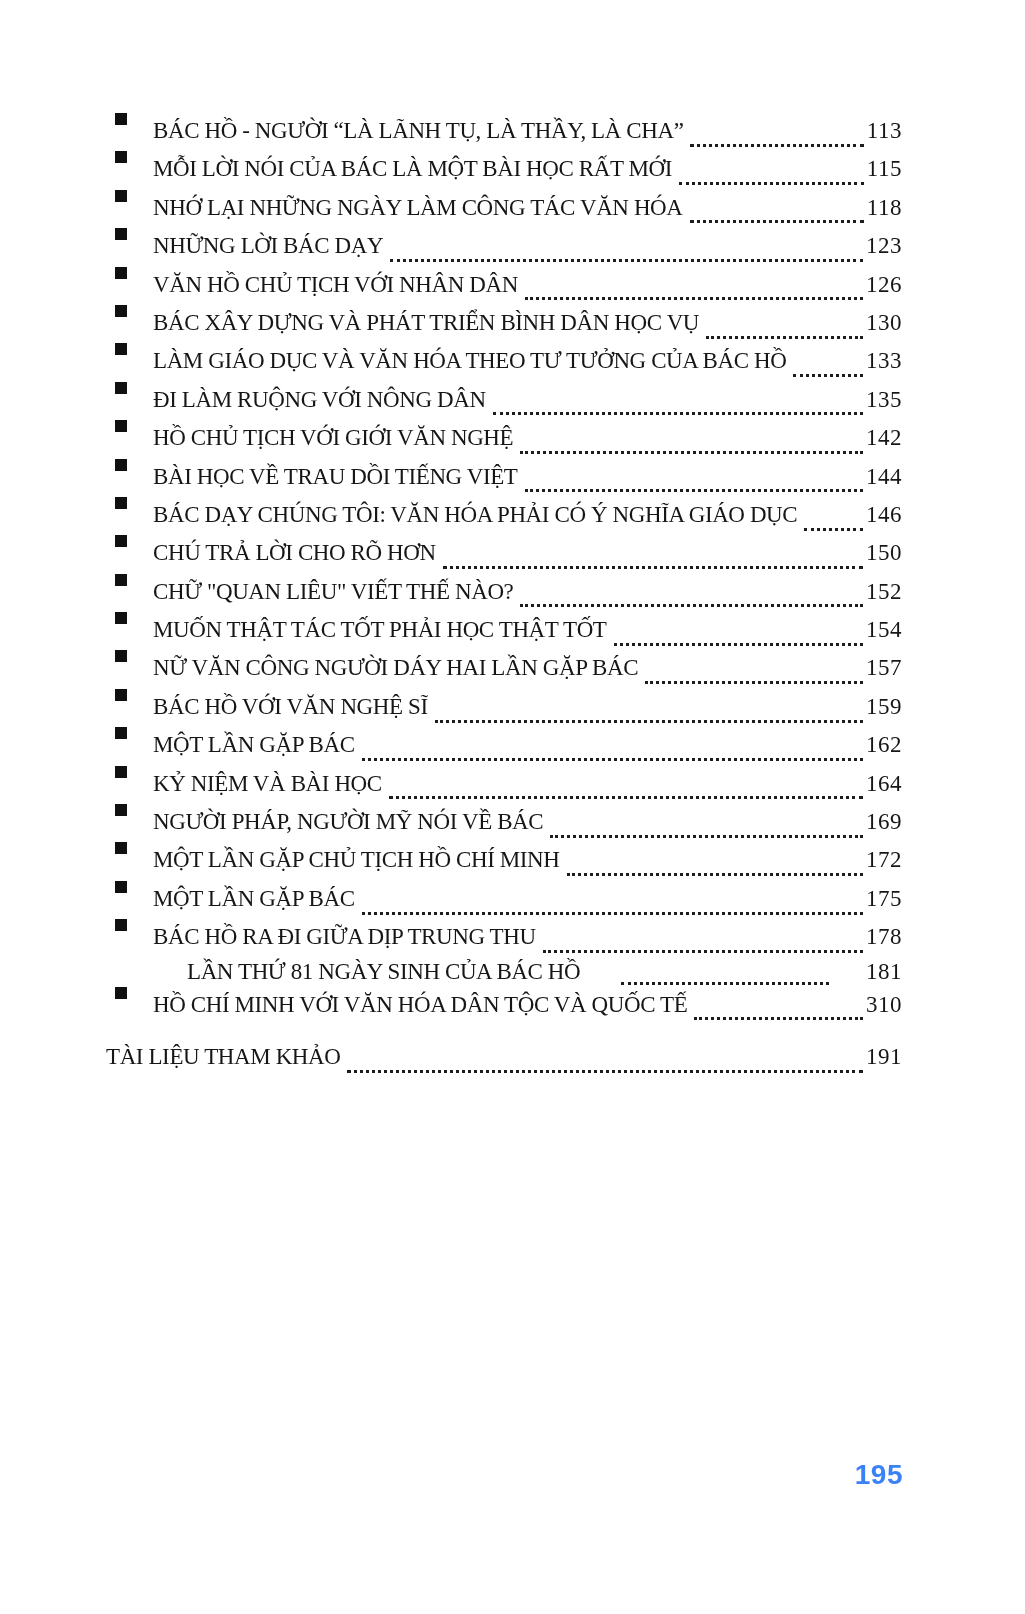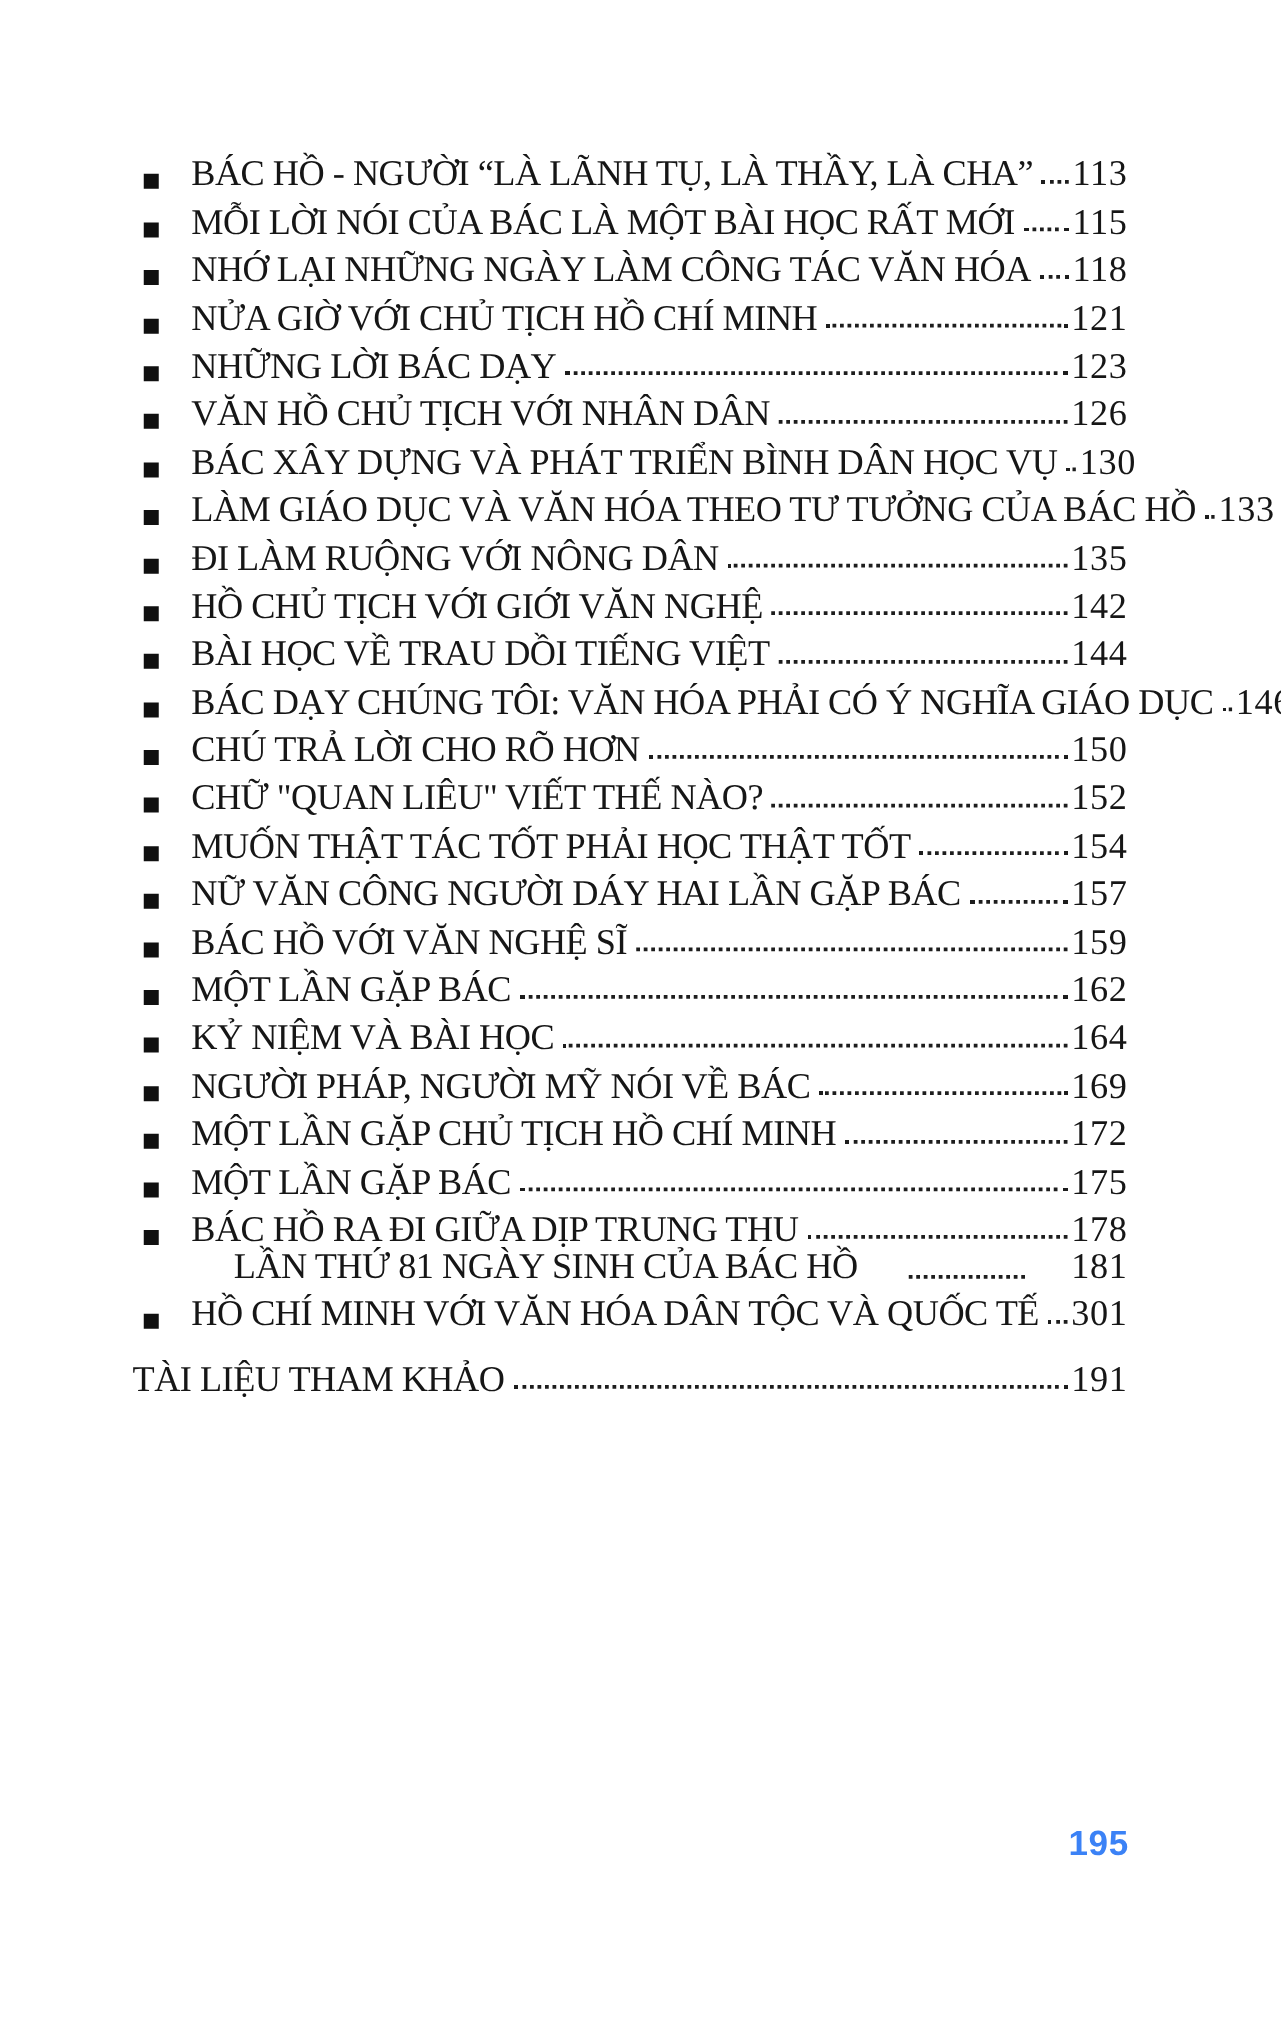--- a/index.html
+++ b/index.html
@@ -15,23 +15,23 @@
     position: absolute; inset: 0;
     background: #ffffff;
   }
   .toc {
     position: absolute;
     left: 115px; top: 118px;
     width: 787px;
   }
   .row {
     display: flex;
-    align-items: flex-end;
+    align-items: flex-start;
     height: 38.4px;
-    font-size: 29px;
+    font-size: 23px;
     letter-spacing: -0.4px;
     white-space: nowrap;
   }
   .row.cont { height: 33px; margin-top: -4px; gap: 34px; }
   .bullet {
     flex: none;
     width: 12px; height: 12px;
     background: #101010;
     margin-right: 26px;
     position: relative;
@@ -88,26 +88,20 @@
     <span class="num">115</span>
   </div>
 
   <div class="row">
     <span class="bullet"></span>
     <span class="title">NHỚ LẠI NHỮNG NGÀY LÀM CÔNG TÁC VĂN HÓA</span>
     <span class="leader"></span>
     <span class="num">118</span>
   </div>
 
-  <div class="row">
-    <span class="bullet"></span>
-    <span class="title">NỬA GIỜ VỚI CHỦ TỊCH HỒ CHÍ MINH</span>
-    <span class="leader"></span>
-    <span class="num">121</span>
-  </div>
 
   <div class="row">
     <span class="bullet"></span>
     <span class="title">NHỮNG LỜI BÁC DẠY</span>
     <span class="leader"></span>
     <span class="num">123</span>
   </div>
 
   <div class="row">
     <span class="bullet"></span>
@@ -240,21 +234,21 @@
     <span class="bullet hidden"></span>
     <span class="title">LẦN THỨ 81 NGÀY SINH CỦA BÁC HỒ</span>
     <span class="leader"></span>
     <span class="num">181</span>
   </div>
 
   <div class="row">
     <span class="bullet"></span>
     <span class="title">HỒ CHÍ MINH VỚI VĂN HÓA DÂN TỘC VÀ QUỐC TẾ</span>
     <span class="leader"></span>
-    <span class="num">301</span>
+    <span class="num">310</span>
   </div>
 
   <div class="row refs">
 
     <span class="title">TÀI LIỆU THAM KHẢO</span>
     <span class="leader"></span>
     <span class="num">191</span>
   </div>
 </div>
 

